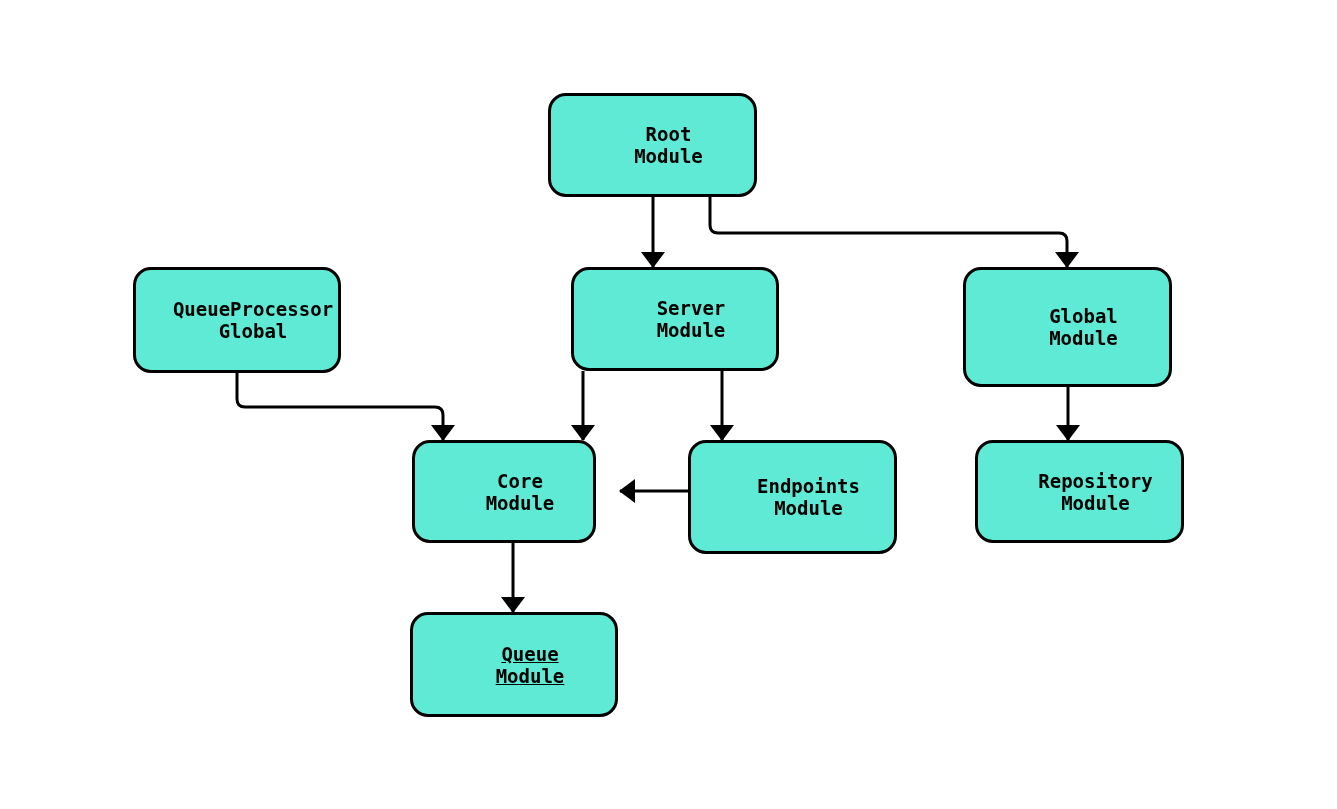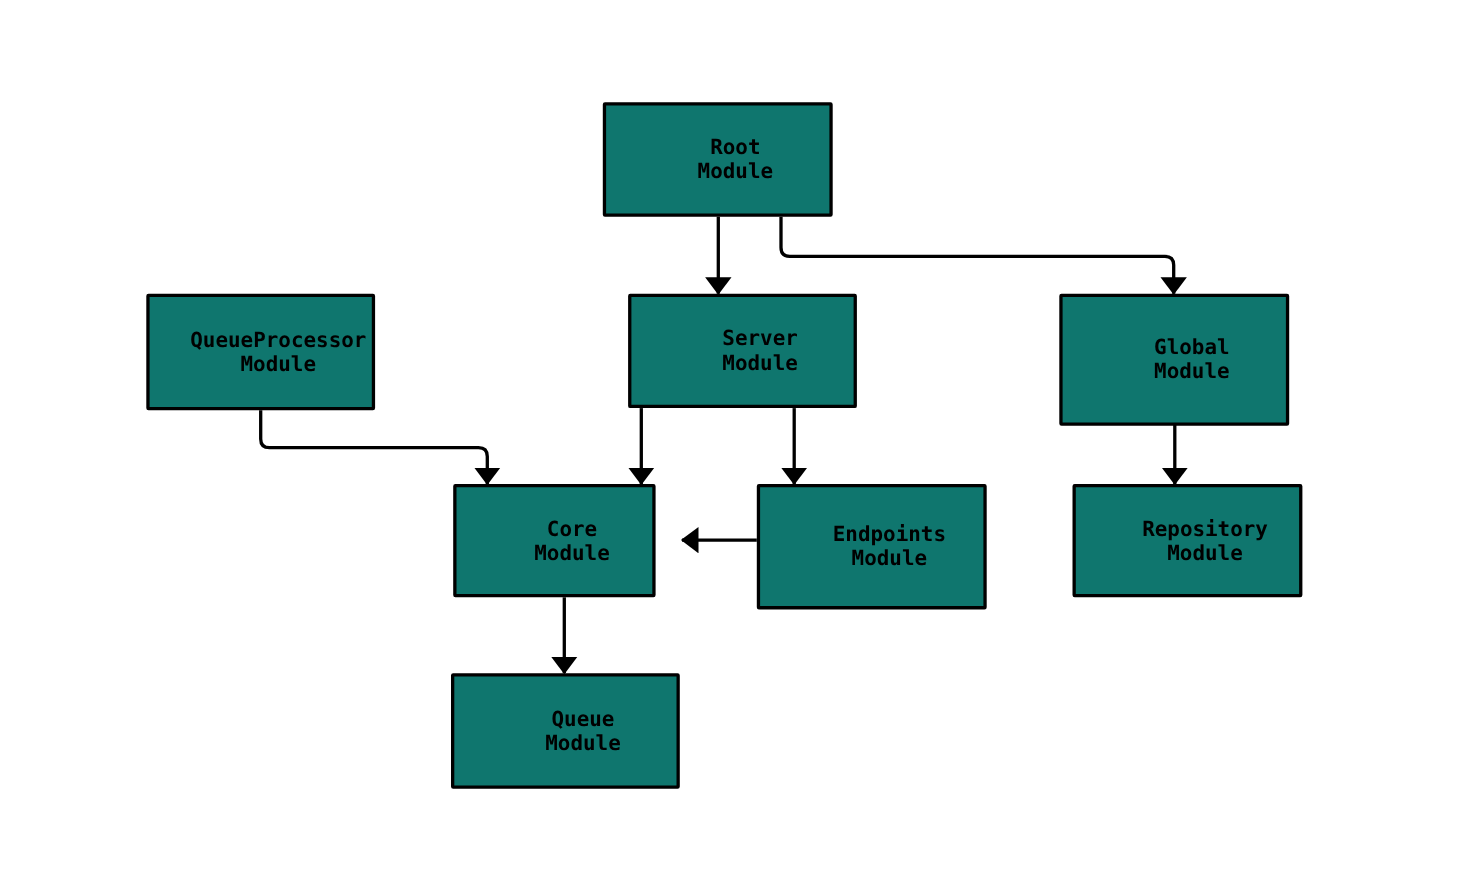--- a/index.html
+++ b/index.html
@@ -10,21 +10,21 @@
     font-family: "DejaVu Sans Mono", "Liberation Mono", monospace;
   }
   #stage {
     position: relative; width: 1337px; height: 809px; background: #ffffff;
   }
   #edge-layer {
     position: absolute; left: 0; top: 0; width: 1337px; height: 809px;
   }
   .node {
     position: absolute; box-sizing: border-box;
-    background: #0f766e; border: 3px solid #000000; border-radius: 2px;
+    background: #5eead4; border: 3px solid #000000; border-radius: 18px;
     display: flex; align-items: center; justify-content: center; padding-left: 32px;
   }
   .node-label {
     font-weight: 700; font-size: 19px; line-height: 22px; color: #000000;
     text-align: center; white-space: pre-line;
   }
   .edge {
     fill: none; stroke: #000000; stroke-width: 3;
   }
 </style>
@@ -46,21 +46,21 @@
       <path d="M688,491 L620,491" class="edge" marker-end="url(#arrow)"></path>
       <path d="M513,543 L513,612" class="edge" marker-end="url(#arrow)"></path>
       <path d="M1068,373 L1068,440" class="edge" marker-end="url(#arrow)"></path>
     </svg>
 <div class="node" style="left: 548px; top: 93px; width: 209px; height: 104px;">
       <span class="node-label">Root
 Module</span>
     </div>
     <div class="node" style="left: 133px; top: 267px; width: 208px; height: 106px;">
       <span class="node-label">QueueProcessor
-Module</span>
+Global</span>
     </div>
     <div class="node" style="left: 571px; top: 267px; width: 208px; height: 104px;">
       <span class="node-label">Server
 Module</span>
     </div>
     <div class="node" style="left: 963px; top: 267px; width: 209px; height: 120px;">
       <span class="node-label">Global
 Module</span>
     </div>
     <div class="node" style="left: 412px; top: 440px; width: 184px; height: 103px;">
@@ -68,17 +68,17 @@
 Module</span>
     </div>
     <div class="node" style="left: 688px; top: 440px; width: 209px; height: 114px;">
       <span class="node-label">Endpoints
 Module</span>
     </div>
     <div class="node" style="left: 963px; top: 440px; width: 209px; height: 103px; margin-left: 12px;">
       <span class="node-label">Repository
 Module</span>
     </div>
-    <div class="node" style="left: 410px; top: 612px; width: 208px; height: 105px;">
+    <div class="node" style="left: 410px; top: 612px; width: 208px; height: 105px; text-decoration: underline;">
       <span class="node-label">Queue
 Module</span>
     </div>
   </div>
 
 </body></html>

